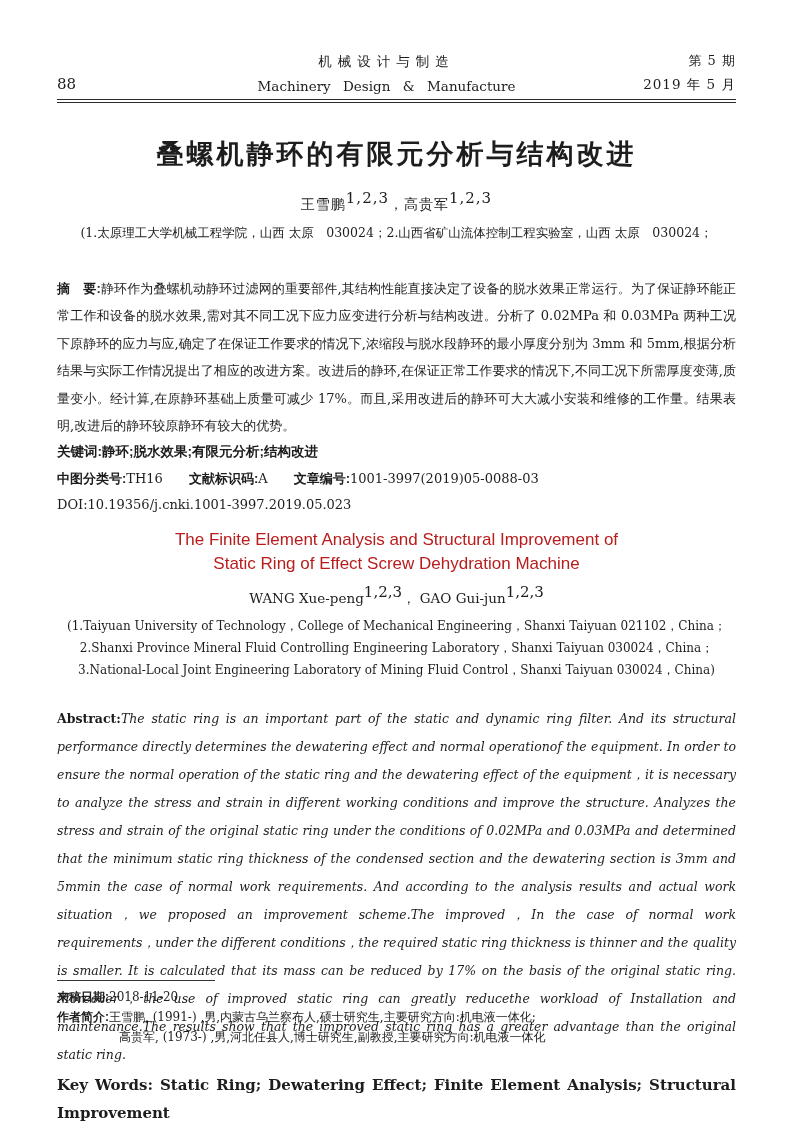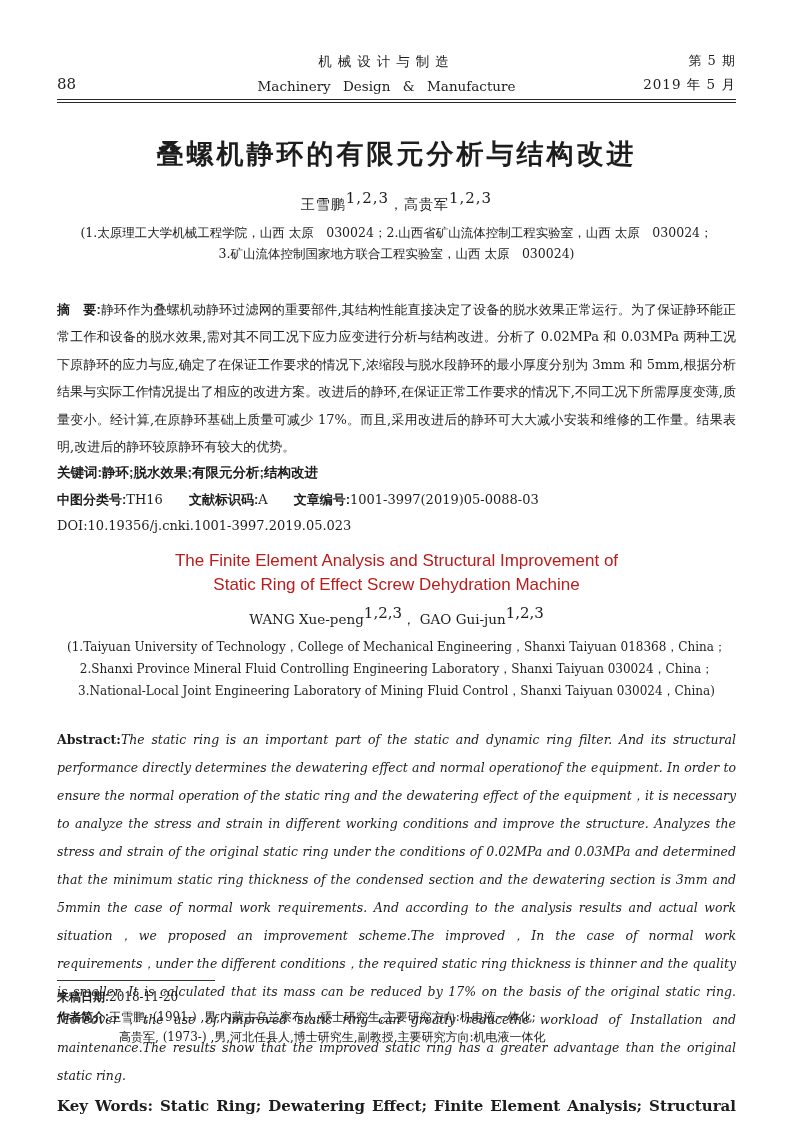--- a/index.html
+++ b/index.html
@@ -57,38 +57,37 @@
     <div class="hdr-right">
       <div class="hdr-issue">第 5 期</div>
       <div class="hdr-date">2019 年 5 月</div>
     </div>
   </div>
 
   <h1 class="title-cn" style="margin-bottom:0;">叠螺机静环的有限元分析与结构改进</h1>
   <div class="authors-cn"><span>王雪鹏</span><sup>1,2,3</sup><span>，</span><span>高贵军</span><sup>1,2,3</sup></div>
   <div class="affil-cn">
     <div>(1.太原理工大学机械工程学院，山西 太原　030024；2.山西省矿山流体控制工程实验室，山西 太原　030024；</div>
-    <div>3.矿山流体控制国家地方联合工程实验室，山西 太原　030024)</div>
   </div>
 
   <div class="abstract-cn"><span class="lbl-hei">摘　要:</span><span>静环作为叠螺机动静环过滤网的重要部件,其结构性能直接决定了设备的脱水效果正常运行。为了保证静环能正常工作和设备的脱水效果,需对其不同工况下应力应变进行分析与结构改进。分析了 0.02MPa 和 0.03MPa 两种工况下原静环的应力与应,确定了在保证工作要求的情况下,浓缩段与脱水段静环的最小厚度分别为 3mm 和 5mm,根据分析结果与实际工作情况提出了相应的改进方案。改进后的静环,在保证正常工作要求的情况下,不同工况下所需厚度变薄,质量变小。经计算,在原静环基础上质量可减少 17%。而且,采用改进后的静环可大大减小安装和维修的工作量。结果表明,改进后的静环较原静环有较大的优势。</span></div>
 
   <div class="keywords-cn"><span>关键词:</span><span>静环;脱水效果;有限元分析;结构改进</span></div>
 
   <div class="clc-line"><span class="pair"><span class="lbl-hei">中图分类号:</span><span>TH16</span></span><span class="pair"><span class="lbl-hei">文献标识码:</span><span>A</span></span><span class="pair"><span class="lbl-hei">文章编号:</span><span>1001-3997(2019)05-0088-03</span></span></div>
 
   <div class="doi-line">DOI:10.19356/j.cnki.1001-3997.2019.05.023</div>
 
   <div class="title-en">
     <div>The Finite Element Analysis and Structural Improvement of</div>
     <div>Static Ring of Effect Screw Dehydration Machine</div>
   </div>
   <div class="authors-en"><span>WANG Xue-peng</span><sup>1,2,3</sup><span>，  </span><span>GAO Gui-jun</span><sup>1,2,3</sup></div>
   <div class="affil-en">
-    <div>(1.Taiyuan University of Technology，College of Mechanical Engineering，Shanxi Taiyuan  018368，China；</div>
+    <div>(1.Taiyuan University of Technology，College of Mechanical Engineering，Shanxi Taiyuan  021102，China；</div>
     <div>2.Shanxi Province Mineral Fluid Controlling Engineering Laboratory，Shanxi Taiyuan  030024，China；</div>
     <div>3.National-Local Joint Engineering Laboratory of Mining Fluid Control，Shanxi Taiyuan  030024，China)</div>
   </div>
 
   <div class="abstract-en"><span class="lbl-b">Abstract:</span><span>The static ring is an important part of the static and dynamic ring filter. And its structural performance directly determines the dewatering effect and normal operationof the equipment. In order to ensure the normal operation of the static ring and the dewatering effect of the equipment，it is necessary to analyze the stress and strain in different working conditions and improve the structure. Analyzes the stress and strain of the original static ring under the conditions of 0.02MPa and 0.03MPa and determined that the minimum static ring thickness of the condensed section and the dewatering section is 3mm and 5mmin the case of normal work requirements. And according to the analysis results and actual work situation，we proposed an improvement scheme.The improved，In the case of normal work requirements，under the different conditions，the required static ring thickness is thinner and the quality is smaller. It is calculated that its mass can be reduced by 17% on the basis of the original static ring. Moreover，the use of improved static ring can greatly reducethe workload of Installation and maintenance.The results show that the improved static ring has a greater advantage than the original static ring.</span>
     <div class="keywords-en"><span>Key Words:</span> <span>Static Ring; Dewatering Effect;  Finite Element Analysis; Structural Improvement</span></div>
   </div>
 
   <div class="footnote">
     <div class="fn-rule"></div>

